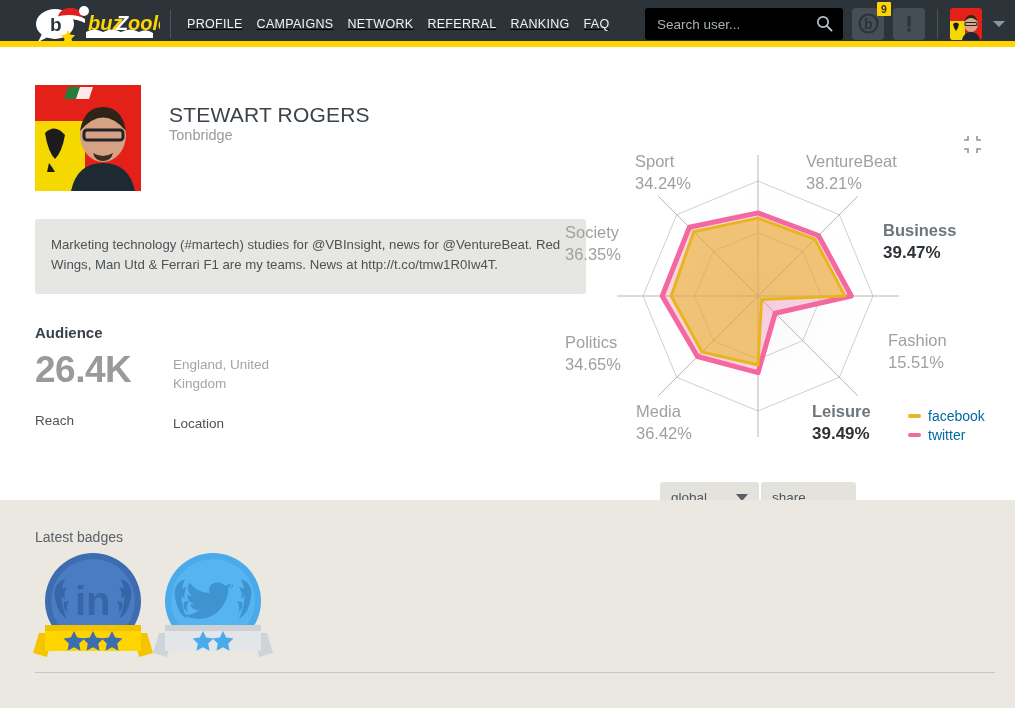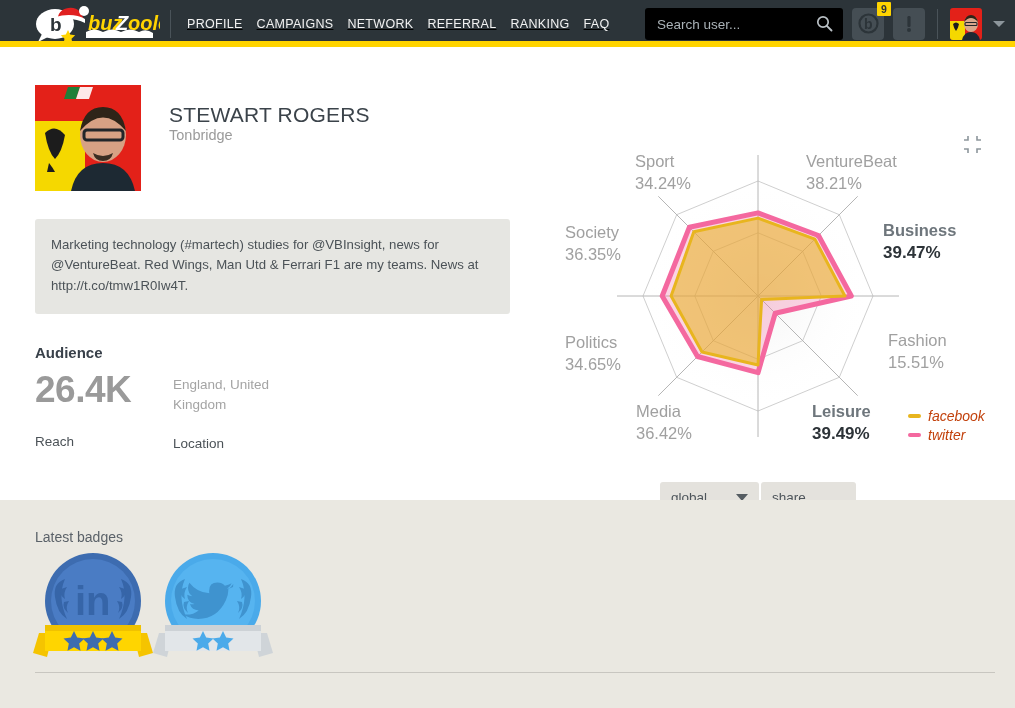--- a/index.html
+++ b/index.html
@@ -101,21 +101,21 @@
   }
   .profile-name-wrap { margin-left: 28px; padding-top: 18px; }
   .profile-name {
     font-size: 21px; color: #3b434a; letter-spacing: .2px;
     font-family: "Liberation Sans", sans-serif;
   }
   .profile-city {
     font-size: 14.5px; color: #9b9b9b; 
   }
   .bio-box {
-    margin-top: 28px; width: 475px;
+    margin-top: 28px; width: 551px;
     background: #e6e6e2; border-radius: 3px;
     padding: 16px 18px 18px 16px;
     color: #4b5257; font-size: 13.2px; line-height: 1.55;
   }
   .audience-title {
     margin-top: 30px; font-size: 15px; font-weight: bold; color: #39414a;
   }
   .stats-row { display: flex; margin-top: 8px; }
   .stat-reach { width: 138px; }
   .reach-num {
@@ -136,21 +136,21 @@
     font-size: 16.5px; color: #a0a0a0; line-height: 1.33;
     white-space: nowrap;
   }
   .axis-label .pct { display: block; }
   .axis-label.hi { color: #6e767c; font-weight: bold; }
   .axis-label.hi .pct { color: #2d3338; font-weight: bold; font-size: 17px; }
 
   .legend { position: absolute; left: 360px; top: 283px; }
   .legend-row { display: flex; align-items: center; margin-bottom: 3px; }
   .legend-dash { width: 13px; height: 4px; border-radius: 2px; margin-right: 7px; }
-  .legend-text { font-size: 14px; color: #c2410c; font-style: italic; }
+  .legend-text { font-size: 14px; color: #0369a1; }
 
   .radar-controls { position: absolute; left: 112px; top: 341px; display: flex; gap: 2px; margin-top: 16px; }
   .select-box {
     width: 99px; height: 30px; background: #e4e2dd; border: none;
     border-radius: 3px; position: relative;
     display: flex; align-items: center; cursor: pointer;
   }
   .select-text { font-size: 13.5px; color: #4e555b; padding-left: 11px; }
   .select-caret {
     position: absolute; right: 11px; top: 12px;

